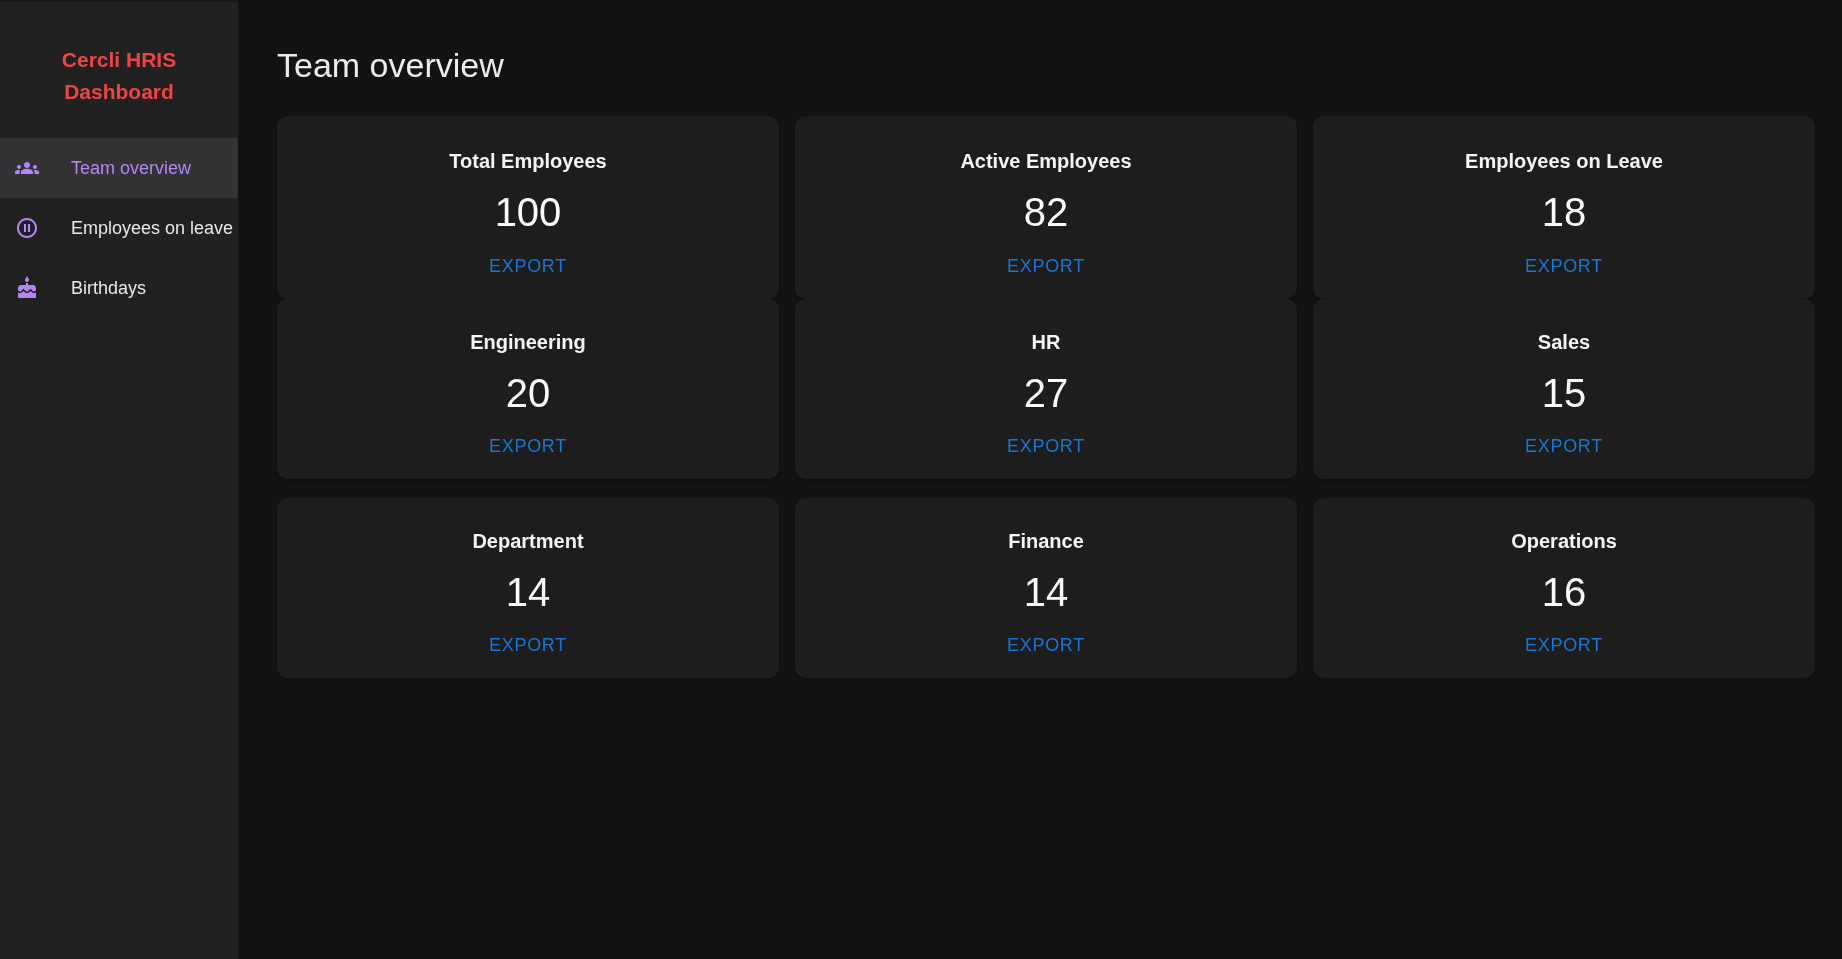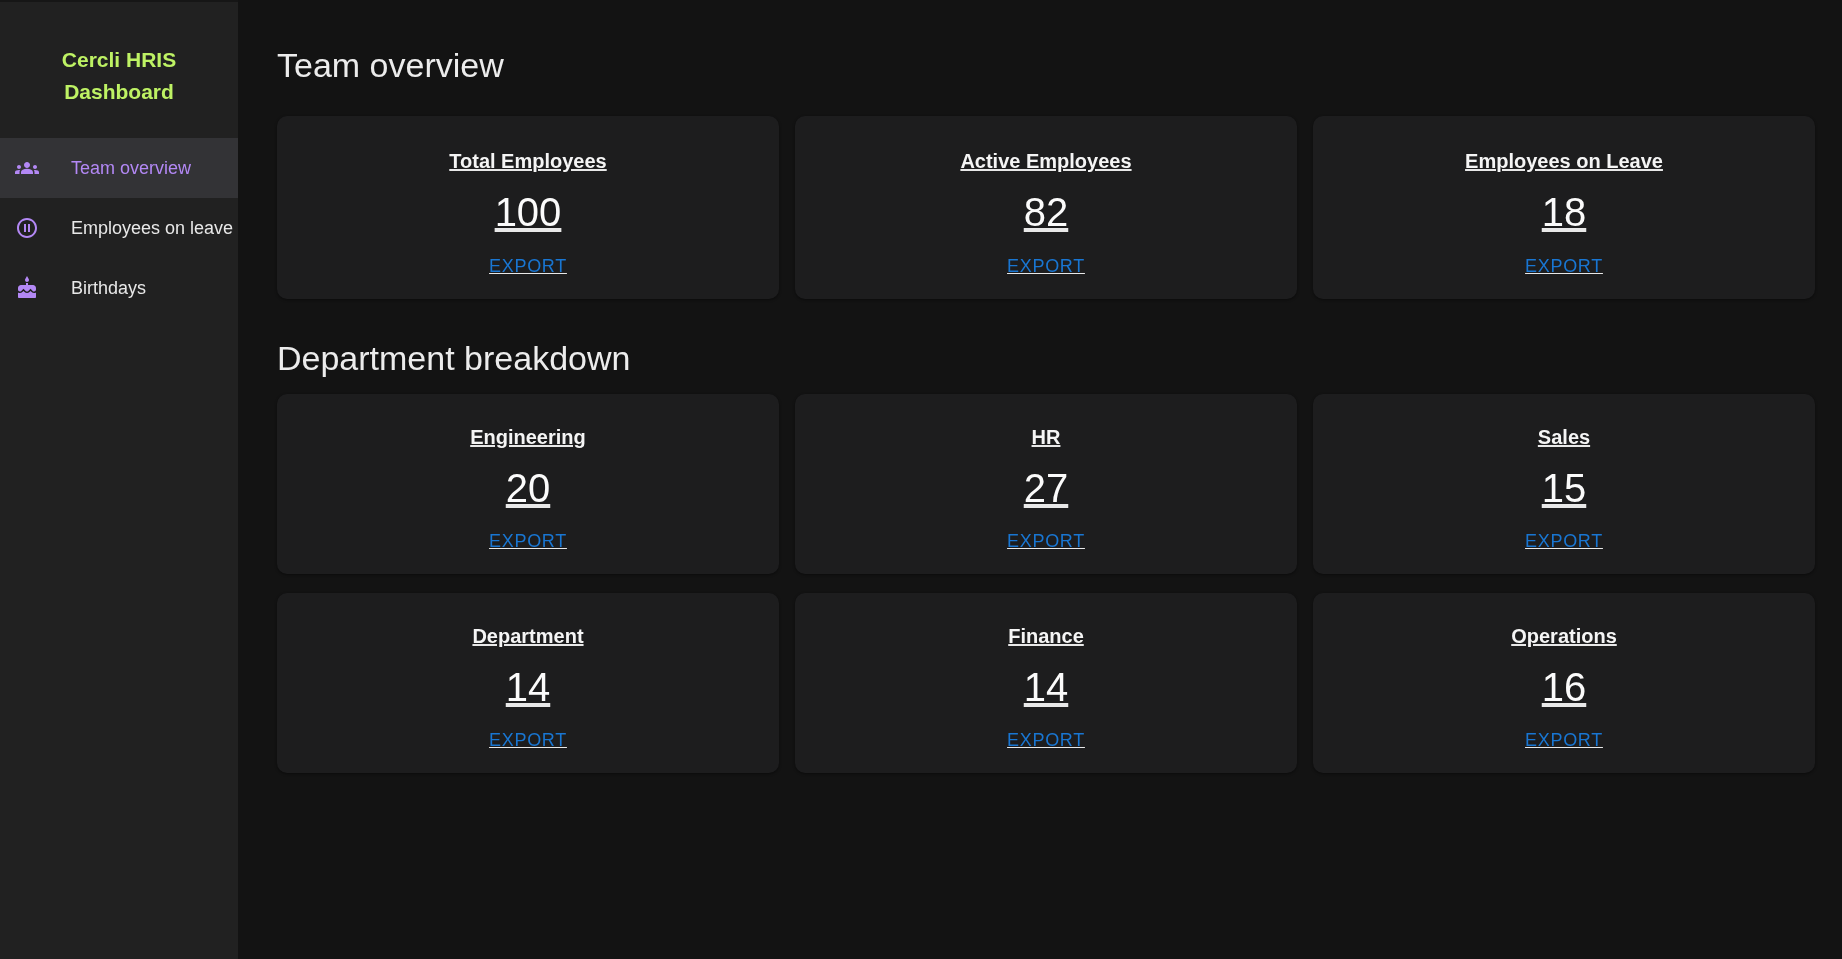--- a/index.html
+++ b/index.html
@@ -14,21 +14,21 @@
 
   
   .sidebar {
     width: 238px;
     min-width: 238px;
     height: 100%;
     background: #212121;
     border-top: 2px solid #161616;
   }
   .sidebar-title {
-    color: #bef264;
+    color: #ef4444;
     font-size: 21px;
     font-weight: bold;
     text-align: center;
     line-height: 32px;
     padding: 42px 36px 0 36px;
     margin-bottom: 30px;
   }
   .nav { display: flex; flex-direction: column; }
   .nav-item {
     height: 60px;
@@ -78,21 +78,20 @@
   .card {
     background: #1d1d1e;
     border-radius: 10px;
     box-shadow: 0 1px 3px rgba(0,0,0,0.45);
     height: 183px;
     display: flex;
     flex-direction: column;
     align-items: center;
     text-align: center;
     padding-top: 34px;
-    text-decoration: underline;
   }
   .card.dept { height: 180px; padding-top: 32px; }
   .card-title {
     font-size: 20px;
     font-weight: bold;
     color: #f5f5f5;
   }
   .card-value {
     font-size: 40px;
     font-weight: 400;
@@ -165,21 +164,20 @@
       <div class="card-value">82</div>
       <button class="export-btn">EXPORT</button>
     </div>
     <div class="card">
       <div class="card-title">Employees on Leave</div>
       <div class="card-value">18</div>
       <button class="export-btn">EXPORT</button>
     </div>
   </div>
 
-  <h2 class="section-heading heading-dept">Department breakdown</h2>
 
   <div class="cards-grid">
     <div class="card dept">
       <div class="card-title">Engineering</div>
       <div class="card-value">20</div>
       <button class="export-btn">EXPORT</button>
     </div>
     <div class="card dept">
       <div class="card-title">HR</div>
       <div class="card-value">27</div>

